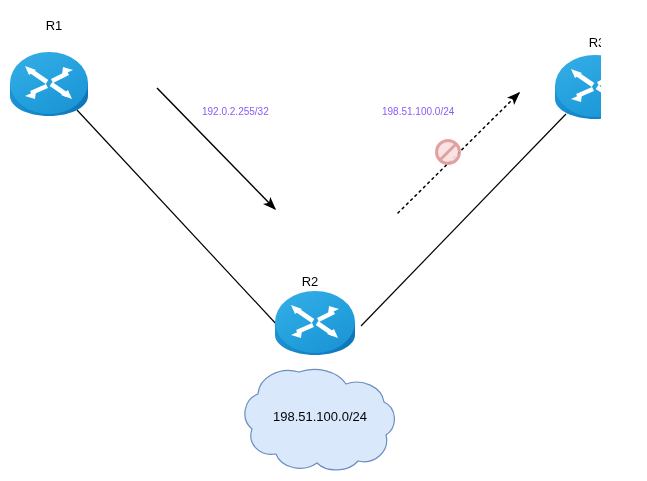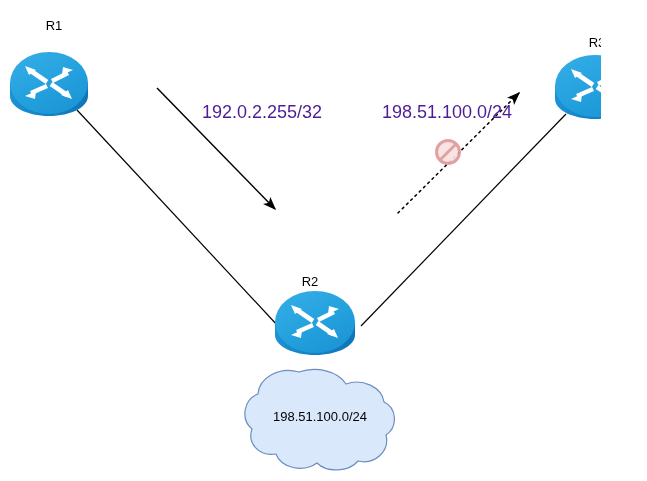--- a/index.html
+++ b/index.html
@@ -29,22 +29,22 @@
     font-family: "Liberation Sans", sans-serif;
     font-size: 13px;
     color: #000000;
     text-align: center;
     white-space: nowrap;
     line-height: 13px;
   }
   .edge-label {
     position: absolute;
     font-family: "Liberation Sans", sans-serif;
-    font-size: 18px;
-    color: #4c1d95;
+    font-size: 10px;
+    color: #8b5cf6;
     white-space: nowrap;
     line-height: 14px;
   }
   .cloud-label {
     position: absolute;
     font-family: "Liberation Sans", sans-serif;
     font-size: 13px;
     color: #000000;
     white-space: nowrap;
     line-height: 14px;

